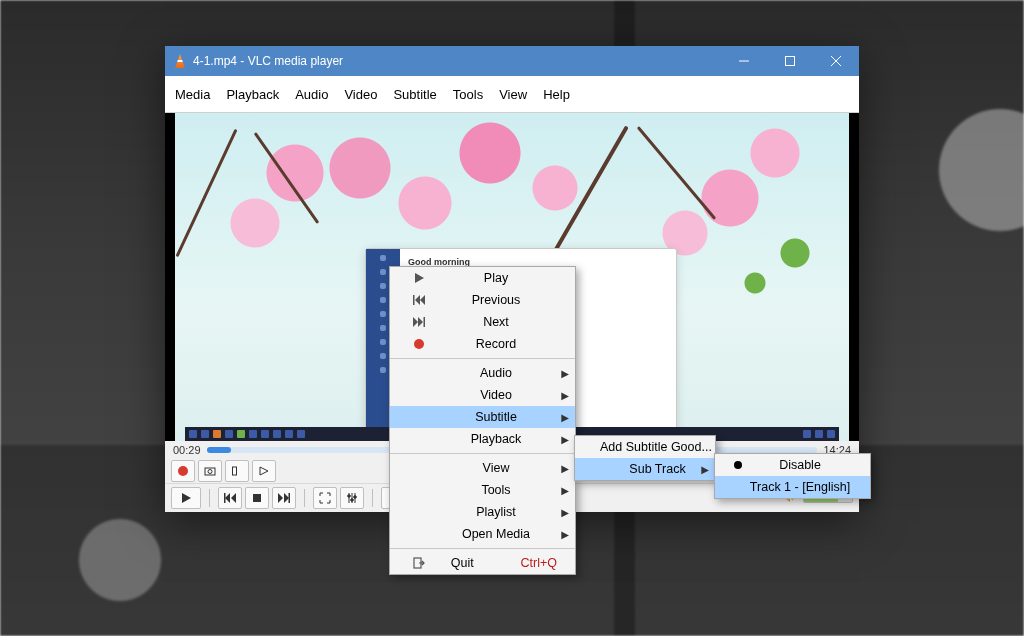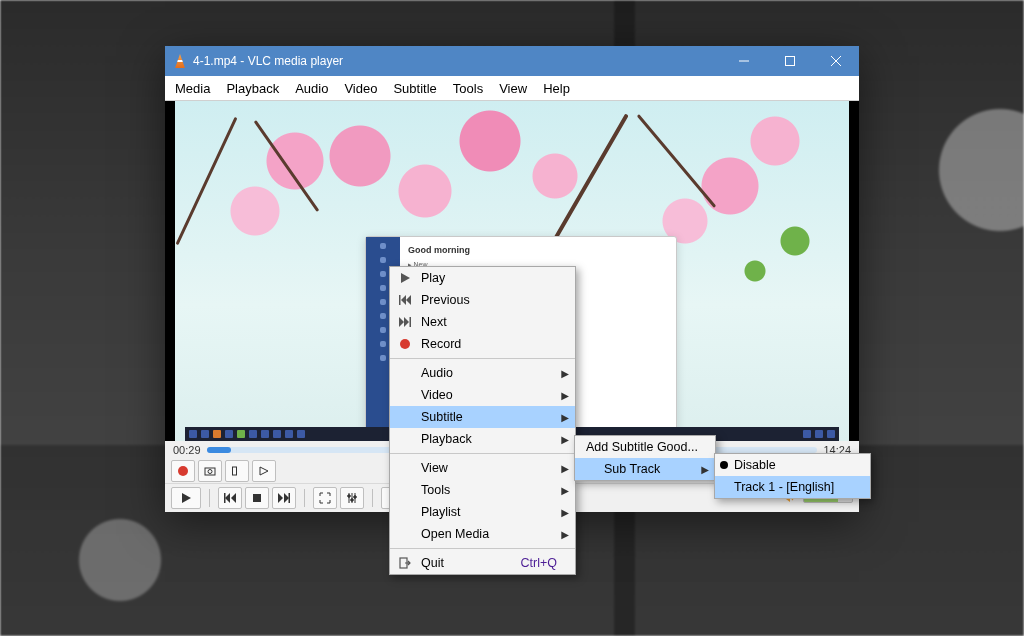--- a/index.html
+++ b/index.html
@@ -48,21 +48,21 @@
   .titlebar .cone::after{content:"";position:absolute;left:0;right:0;top:45%;height:2px;background:#fff;}
   .titlebar .title { flex: 0 0 auto; font-size: 12px; }
   .titlebar .spacer { flex: 1 1 auto; }
   .win-btn {
     width: 46px; height: 30px; display:flex;align-items:center;justify-content:center;
     color:#fff;
   }
   .win-btn svg{width:12px;height:12px;stroke:#fff;stroke-width:1;fill:none;}
   .menubar {
     height: 20px; background: #fff; border-bottom: 1px solid #d0d0d0;
-    display: flex; align-items: center; padding: 2px 2px;
+    display: flex; align-items: center; padding: 8px 2px;
   }
   .menubar .mi { padding: 2px 8px; }
   .video-area {
     position: relative; flex: 1 1 auto; background: #000;
     overflow: hidden;
   }
   
   .frame {
     position:absolute; left:10px; right:10px; top:0; bottom:0;
     background:
@@ -119,31 +119,31 @@
   .vol{width:48px;height:8px;background:linear-gradient(90deg,#9acd6b 0 70%,#e0e0e0 70%);border:1px solid #bbb;border-radius:2px;}
   .speaker svg{width:16px;height:16px;}
 
   
   .ctx {
     position:absolute; background:#f4f4f4; border:1px solid #a8a8a8;
     box-shadow:3px 3px 8px rgba(0,0,0,.35);
     font-size:12.5px; color:#000;
     z-index:50;
   }
-  .ctx .row{display:flex;align-items:center;height:22px;padding:0 18px 0 5px;white-space:nowrap;position:relative;}
+  .ctx .row{display:flex;align-items:center;height:22px;padding:0 18px 0 19px;white-space:nowrap;position:relative;text-align:center;}
   .ctx .row .ic{width:20px;display:flex;align-items:center;justify-content:center;margin-right:6px;flex:0 0 20px;}
   .ctx .row .ic svg{width:12px;height:12px;}
   .ctx .row .lbl{flex:1 1 auto;}
   .ctx .row .arrow{position:absolute;right:6px;font-size:10px;color:#333;}
   .ctx .row.sel{background:#a8d2ff;}
   .ctx hr{border:none;border-top:1px solid #c8c8c8;margin:3px 0;}
   .ctx1{left:389px;top:266px;width:185px;}
   .ctx2{left:574px;top:435px;width:140px;}
   .ctx3{left:714px;top:453px;width:155px;}
-  .ctx .accel{margin-left:31px;color:#4c1d95;}
+  .ctx .accel{margin-left:31px;color:#b91c1c;}
   .radio{width:8px;height:8px;border-radius:50%;background:#000;margin-right:6px;}
 </style>
 </head>
 <body>
 
 <div class="bg"></div>
 
 <div class="vlc-window">
 
   <div class="titlebar">

